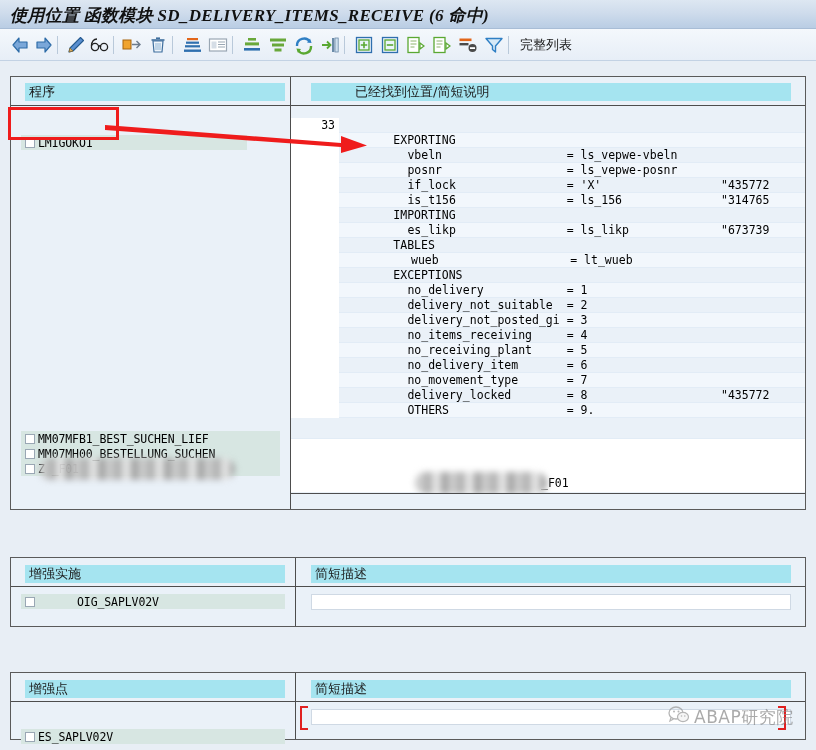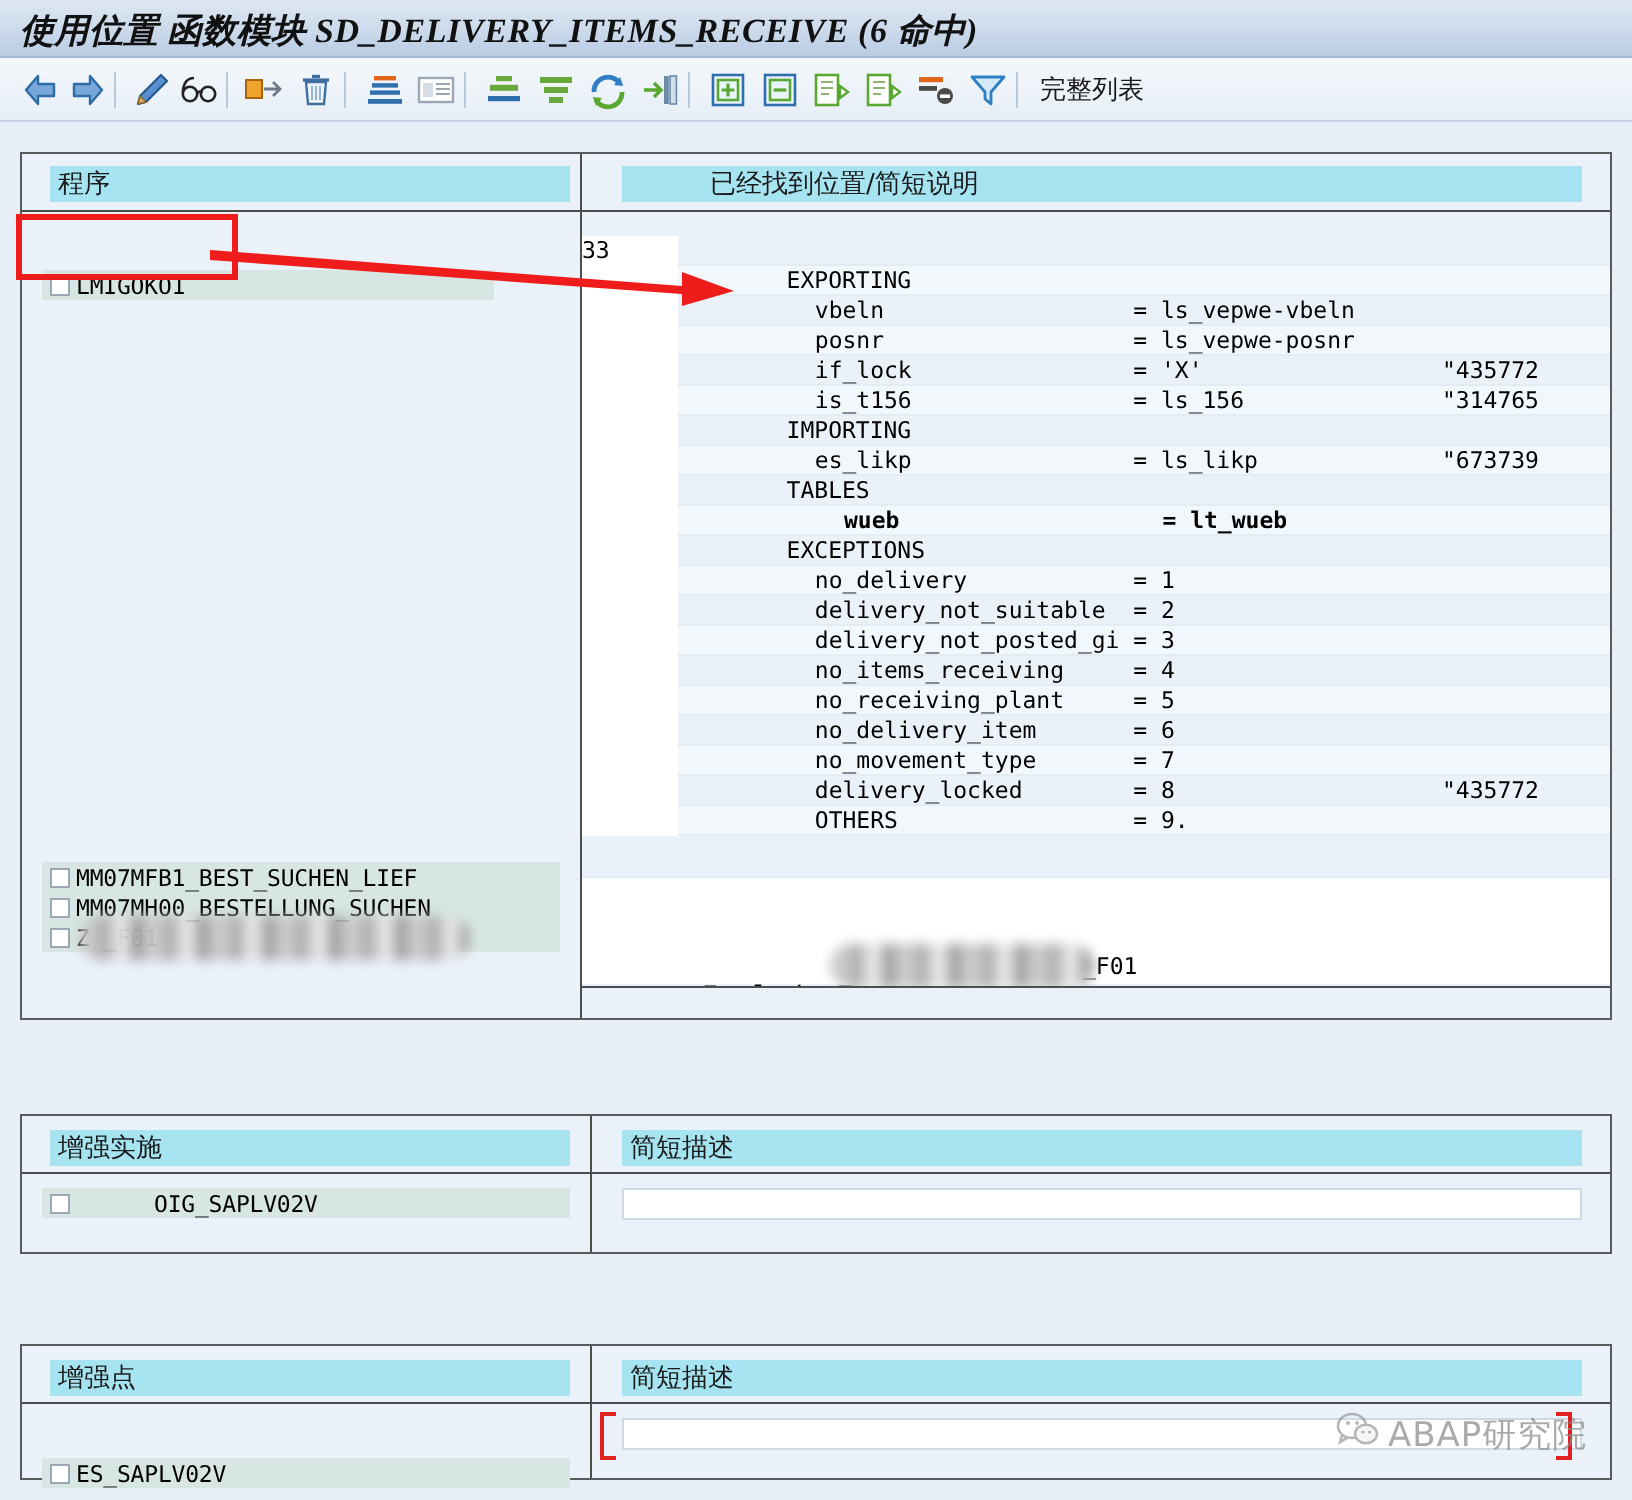--- a/index.html
+++ b/index.html
@@ -107,21 +107,21 @@
     background: #ffffff;
     overflow: hidden;
   }
   .crow {
     position: relative; height: 15px; width: 100%;
     border-bottom: 1px solid #e2ecf6;
   }
   .crow.alt { background: #f2f7fc; }
   .lineno {
     position: absolute; left: 0; top: 0; width: 48px; height: 15px;
-    padding-right: 4px;
+    text-align: right; padding-right: 4px;
     font-family: "DejaVu Sans Mono", monospace;
     font-size: 11.5px; color: #000; line-height: 15px;
     background: #ffffff;
   }
   .ctext {
     position: absolute; left: 60px; top: 0; height: 15px;
     font-family: "DejaVu Sans Mono", monospace;
     font-size: 11.5px; color: #000; line-height: 15px;
     white-space: pre;
   }
@@ -386,21 +386,21 @@
           <div class="lineno"></div>
           <div class="ctext" style="left: 116.4px;">es_likp                = ls_likp</div>
           <div class="ccomment" style="left: 430px;">"673739</div>
         </div>
         <div class="crow">
           <div class="lineno"></div>
           <div class="ctext" style="left: 102.3px;">TABLES</div>
         </div>
         <div class="crow alt">
           <div class="lineno"></div>
-          <div class="ctext" style="left: 131px; font-weight: bold;">wueb                   = lt_wueb</div>
+          <div class="ctext" style="left: 120px;">wueb                   = lt_wueb</div>
         </div>
         <div class="crow">
           <div class="lineno"></div>
           <div class="ctext" style="left: 102.3px;">EXCEPTIONS</div>
         </div>
         <div class="crow alt">
           <div class="lineno"></div>
           <div class="ctext" style="left: 116.4px;">no_delivery            = 1</div>
         </div>
         <div class="crow">

